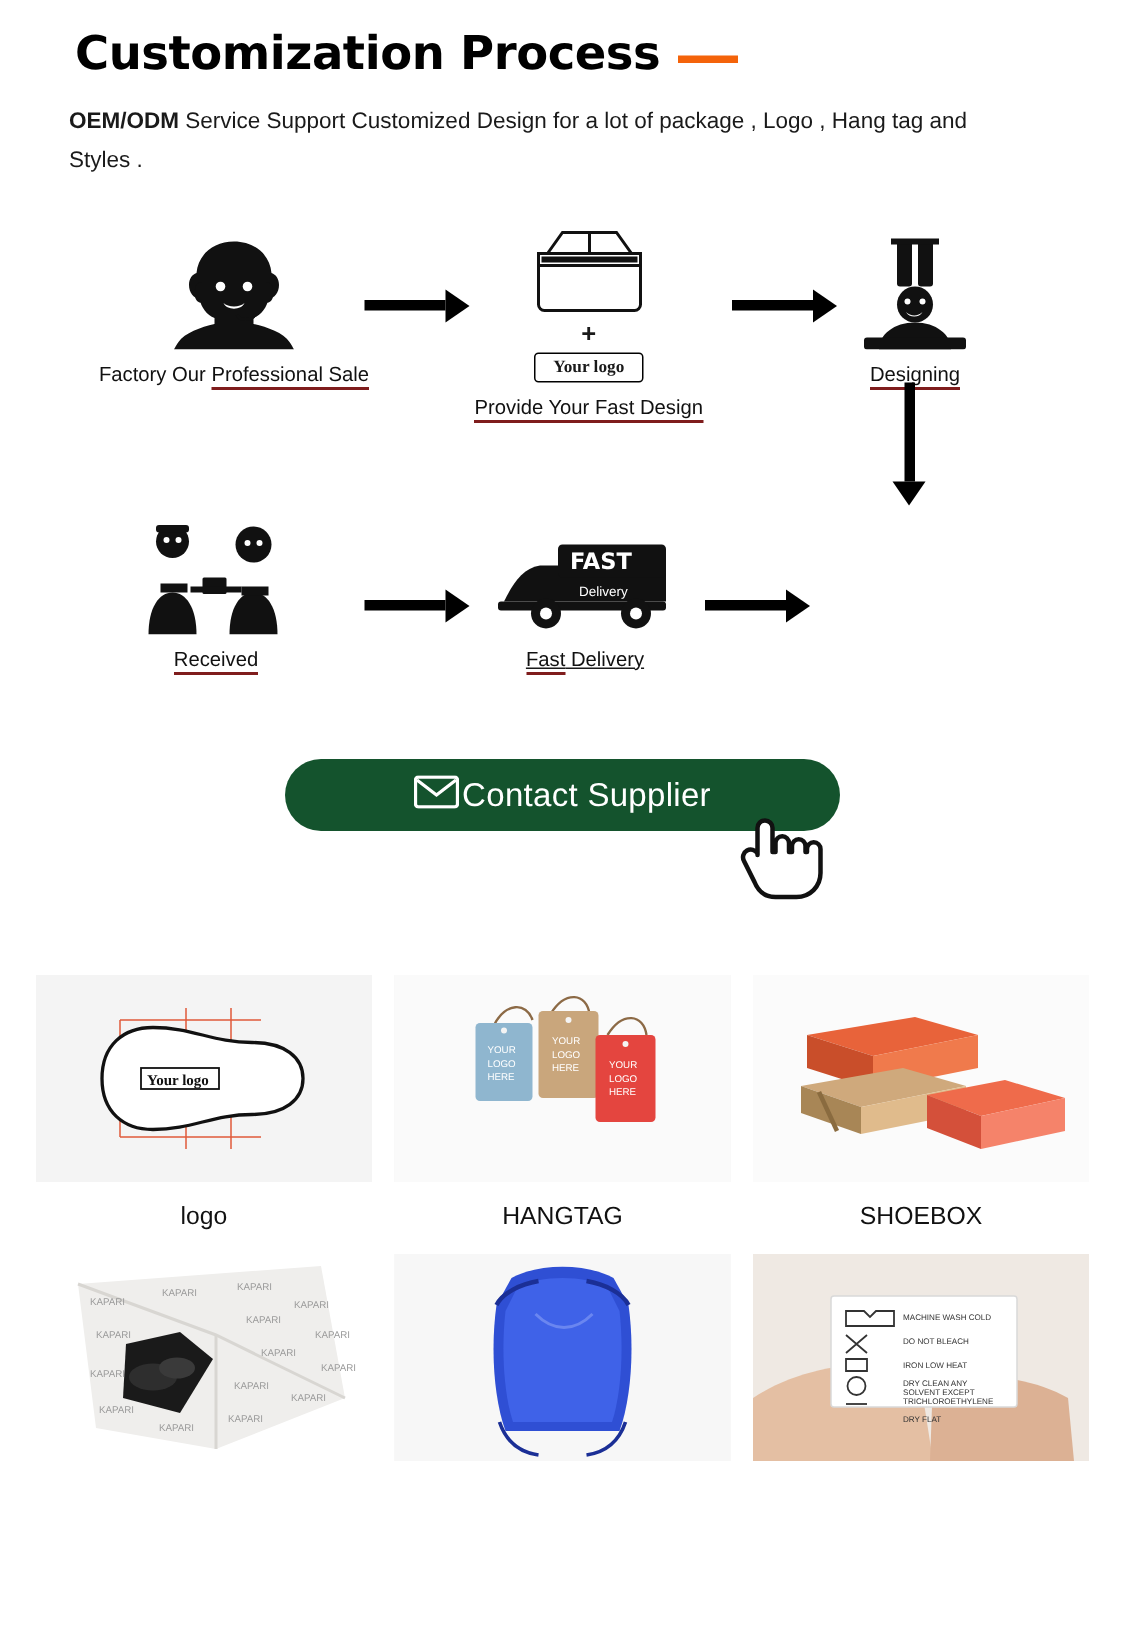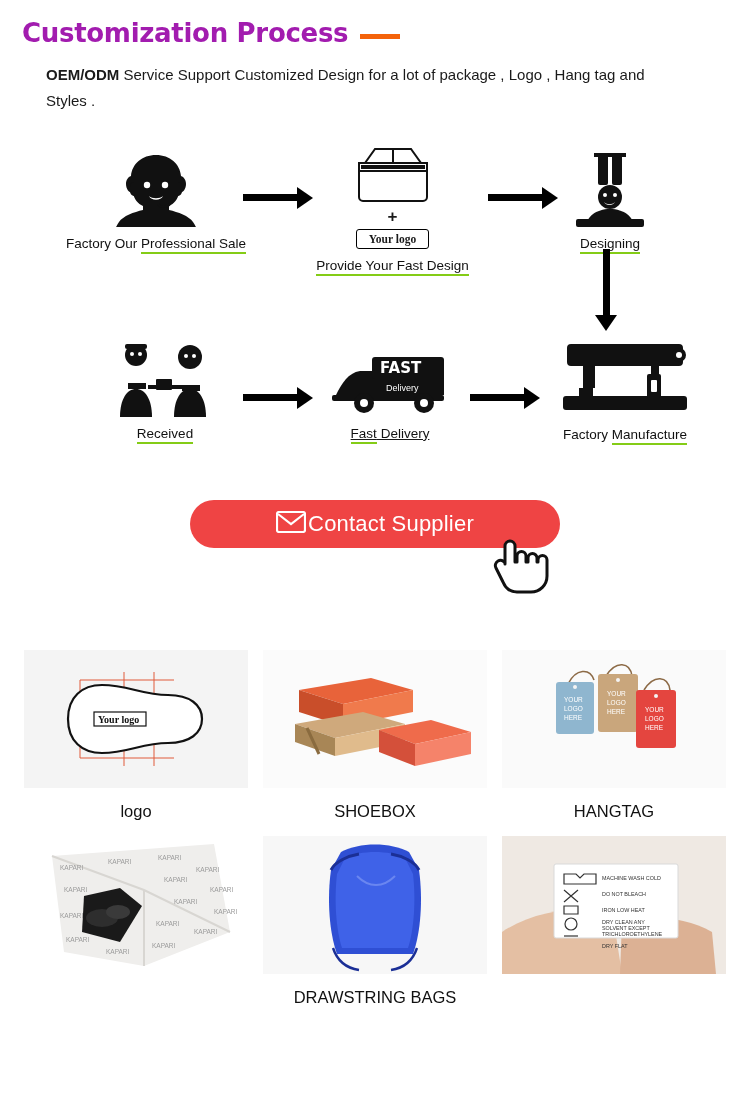--- a/index.html
+++ b/index.html
@@ -13,25 +13,26 @@
   }
   .page { position: relative; width: 750px; height: 1100px; }
 
   
   .title-row {
     display: flex;
     align-items: center;
     padding: 18px 0 0 22px;
   }
   .title {
-    font-size: 26px;
+    font-size: 31px;
     font-weight: bold;
-    color: #a21caf;
+    color: #000000;
     letter-spacing: -0.3px;
     font-family: "DejaVu Sans", sans-serif;
+    margin-left: 28px;
   }
   .title-dash {
     display: inline-block;
     width: 40px;
     height: 5px;
     background: #f4630a;
     margin-left: 12px;
     margin-top: 6px;
   }
   .subtitle {
@@ -47,21 +48,21 @@
   .flow { position: relative; height: 355px; margin-top: 14px; }
 
   .node { position: absolute; text-align: center; }
   .node .art { height: 78px; display: flex; align-items: flex-end; justify-content: center; }
   .node .caption {
     font-size: 13.5px;
     margin-top: 9px;
     color: #111;
     white-space: nowrap;
   }
-  .ul { border-bottom: 2px solid #84cc16; padding-bottom: 1px; }
+  .ul { border-bottom: 2px solid #7f1d1d; padding-bottom: 1px; }
 
   .arrow { position: absolute; display: flex; align-items: center; }
   .arrow .shaft { height: 7px; background: #000; }
   .arrow .head {
     width: 0; height: 0;
     border-top: 11px solid transparent;
     border-bottom: 11px solid transparent;
     border-left: 16px solid #000;
   }
   .arrow-down { position: absolute; display: flex; flex-direction: column; align-items: center; }
@@ -84,21 +85,21 @@
     font-family: "Liberation Serif", serif;
   }
   .plus { font-size: 17px; font-weight: bold; line-height: 1; margin-top: 1px; }
 
   
   .cta-wrap { position: relative; height: 110px; margin-top: 6px; }
   .cta {
     position: absolute;
     left: 190px; top: 10px;
     width: 370px; height: 48px;
-    background: #ef4444;
+    background: #14532d;
     border-radius: 24px;
     display: flex;
     align-items: center;
     justify-content: center;
     gap: 2px;
     color: #fff;
     cursor: pointer;
     border: none;
   }
   .cta .label { font-size: 22px; color: #fff; letter-spacing: 0.2px; }
@@ -210,21 +211,21 @@
         </svg>
       </div>
       <div class="caption"><span class="ul">Designing</span></div>
     </div>
 
     <div class="arrow-down" style="left:595px; top:120px;">
       <div class="shaft" style="height:66px;"></div>
         <div class="head"></div>
     </div>
 
-    <div class="node" style="left:95px; top:210px; width:140px;">
+    <div class="node" style="left:74px; top:210px; width:140px;">
       <div class="art">
         <svg width="122" height="78" viewBox="0 0 122 78">
           <g fill="#111">
 
             <circle cx="32" cy="16" r="11"></circle>
             <rect x="21" y="5" width="22" height="5" rx="2"></rect>
             <path d="M16 78c0-18 7-28 16-28s16 10 16 28z"></path>
             <rect x="24" y="44" width="18" height="6"></rect>
 
             <circle cx="86" cy="18" r="12"></circle>
@@ -269,38 +270,20 @@
         </svg>
       </div>
       <div class="caption"><span class="ul">Fast</span><span> Delivery</span></div>
     </div>
 
     <div class="arrow" style="left:470px; top:258px;">
       <div class="shaft" style="width:54px;"></div>
         <div class="head"></div>
     </div>
 
-    <div class="node" style="left:530px; top:205px; width:190px;">
-      <div class="art" style="height:84px;">
-        <svg width="140" height="84" viewBox="0 0 140 84">
-          <g fill="#111">
-            <path d="M16 10 H124 a4 4 0 0 1 4 4 v14 a4 4 0 0 1 -4 4 H104 v10 h-8 V32 H40 v22 H28 V32 H16 a4 4 0 0 1 -4 -4 V14 a4 4 0 0 1 4 -4 z"></path>
-            <rect x="8" y="62" width="124" height="14" rx="3"></rect>
-            <rect x="24" y="54" width="14" height="10"></rect>
-            <rect x="92" y="40" width="14" height="24" rx="2"></rect>
-            <circle cx="124" cy="21" r="7"></circle>
-          </g>
-          <g fill="#fff">
-            <circle cx="124" cy="21" r="3"></circle>
-            <rect x="96" y="46" width="6" height="12" rx="1"></rect>
-          </g>
-        </svg>
-      </div>
-      <div class="caption"><span>Factory </span><span class="ul">Manufacture</span></div>
-    </div>
   </div>
 
   <div class="cta-wrap">
     <button class="cta">
       <span>
         <svg width="30" height="22" viewBox="0 0 30 22">
           <rect x="1" y="1" width="28" height="20" rx="2" fill="none" stroke="#fff" stroke-width="2.2"></rect>
           <path d="M2 3 L15 13 L28 3" fill="none" stroke="#fff" stroke-width="2.2"></path>
         </svg>
       </span>
@@ -334,48 +317,20 @@
             <text x="74" y="73" font-family="Liberation Serif, serif" font-size="10" font-weight="bold" fill="#111">Your logo</text>
           </g>
         </svg>
       </div>
       <div class="cap">logo</div>
     </div>
 
     <div class="cell">
       <div class="thumb">
         <svg width="224" height="138" viewBox="0 0 224 138">
-          <rect width="224" height="138" fill="#fbfbfb"></rect>
-
-          <g>
-            <path d="M36 40 L108 28 L150 40 L80 54 Z" fill="#e8633a"></path>
-            <path d="M36 40 L80 54 V76 L36 62 Z" fill="#c94e2a"></path>
-            <path d="M80 54 L150 40 V62 L80 76 Z" fill="#f07a4c"></path>
-          </g>
-
-          <g>
-            <path d="M32 74 L100 62 L142 74 L72 88 Z" fill="#cfa97c"></path>
-            <path d="M32 74 L72 88 V106 L32 92 Z" fill="#a88656"></path>
-            <path d="M72 88 L142 74 V92 L72 106 Z" fill="#e0bb8c"></path>
-            <path d="M44 78 L56 104" stroke="#8a6b3f" stroke-width="3" fill="none"></path>
-          </g>
-
-          <g>
-            <path d="M116 80 L168 70 L208 82 L152 94 Z" fill="#ef6b4b"></path>
-            <path d="M116 80 L152 94 V116 L116 102 Z" fill="#d4503a"></path>
-            <path d="M152 94 L208 82 V104 L152 116 Z" fill="#f5836a"></path>
-          </g>
-        </svg>
-      </div>
-      <div class="cap">SHOEBOX</div>
-    </div>
-
-    <div class="cell">
-      <div class="thumb">
-        <svg width="224" height="138" viewBox="0 0 224 138">
           <rect width="224" height="138" fill="#fafafa"></rect>
           <g fill="none" stroke="#8c6a46" stroke-width="1.6">
             <path d="M66 34 C74 18 88 18 92 30"></path>
             <path d="M104 26 C114 10 128 12 130 26"></path>
             <path d="M142 40 C152 24 166 26 168 40"></path>
           </g>
           <g>
             <rect x="54" y="32" width="38" height="52" rx="3" fill="#8fb6cf"></rect>
             <text x="62" y="52" font-family="Liberation Sans, sans-serif" font-size="6.5" fill="#fff">YOUR</text>
             <text x="62" y="61" font-family="Liberation Sans, sans-serif" font-size="6.5" fill="#fff">LOGO</text>
@@ -392,20 +347,48 @@
           <g>
             <rect x="134" y="40" width="40" height="58" rx="3" fill="#e4453f"></rect>
             <text x="143" y="62" font-family="Liberation Sans, sans-serif" font-size="6.5" fill="#fff">YOUR</text>
             <text x="143" y="71" font-family="Liberation Sans, sans-serif" font-size="6.5" fill="#fff">LOGO</text>
             <text x="143" y="80" font-family="Liberation Sans, sans-serif" font-size="6.5" fill="#fff">HERE</text>
             <circle cx="154" cy="46" r="2" fill="#f4f4f4"></circle>
           </g>
         </svg>
       </div>
       <div class="cap">HANGTAG</div>
+    </div>
+
+    <div class="cell">
+      <div class="thumb">
+        <svg width="224" height="138" viewBox="0 0 224 138">
+          <rect width="224" height="138" fill="#fbfbfb"></rect>
+
+          <g>
+            <path d="M36 40 L108 28 L150 40 L80 54 Z" fill="#e8633a"></path>
+            <path d="M36 40 L80 54 V76 L36 62 Z" fill="#c94e2a"></path>
+            <path d="M80 54 L150 40 V62 L80 76 Z" fill="#f07a4c"></path>
+          </g>
+
+          <g>
+            <path d="M32 74 L100 62 L142 74 L72 88 Z" fill="#cfa97c"></path>
+            <path d="M32 74 L72 88 V106 L32 92 Z" fill="#a88656"></path>
+            <path d="M72 88 L142 74 V92 L72 106 Z" fill="#e0bb8c"></path>
+            <path d="M44 78 L56 104" stroke="#8a6b3f" stroke-width="3" fill="none"></path>
+          </g>
+
+          <g>
+            <path d="M116 80 L168 70 L208 82 L152 94 Z" fill="#ef6b4b"></path>
+            <path d="M116 80 L152 94 V116 L116 102 Z" fill="#d4503a"></path>
+            <path d="M152 94 L208 82 V104 L152 116 Z" fill="#f5836a"></path>
+          </g>
+        </svg>
+      </div>
+      <div class="cap">SHOEBOX</div>
     </div>
 
     <div class="cell">
       <div class="thumb">
         <svg width="224" height="138" viewBox="0 0 224 138">
           <rect width="224" height="138" fill="#ffffff"></rect>
           <path d="M28 20 L190 8 L206 96 L120 130 L40 116 Z" fill="#efeeec"></path>
           <path d="M28 20 L120 54 L206 96" fill="none" stroke="#d8d6d2" stroke-width="2"></path>
           <path d="M120 54 L120 130" fill="none" stroke="#d8d6d2" stroke-width="2"></path>
           <path d="M60 60 L96 52 L118 70 L96 106 L58 96 Z" fill="#1a1a1a"></path>
@@ -438,21 +421,20 @@
           <rect width="224" height="138" fill="#f7f7f7"></rect>
           <path d="M78 16 C96 6 128 6 146 16 L156 34 C160 62 158 96 150 118 L74 118 C66 96 64 62 68 34 Z" fill="#2f4fd4"></path>
           <path d="M82 22 C98 14 126 14 142 22 L150 38 C153 64 151 94 145 112 L79 112 C73 94 71 64 74 38 Z" fill="#3f62e8"></path>
           <path d="M68 34 C72 26 84 20 96 18" fill="none" stroke="#1b2f96" stroke-width="3"></path>
           <path d="M156 34 C152 26 140 20 128 18" fill="none" stroke="#1b2f96" stroke-width="3"></path>
           <path d="M70 112 C74 124 82 132 96 134" fill="none" stroke="#1b2f96" stroke-width="2.4"></path>
           <path d="M154 112 C150 124 142 132 128 134" fill="none" stroke="#1b2f96" stroke-width="2.4"></path>
           <path d="M94 40 C106 52 120 52 132 40" fill="none" stroke="#6a86f0" stroke-width="2"></path>
         </svg>
       </div>
-      <div class="cap">DRAWSTRING BAGS</div>
     </div>
 
     <div class="cell">
       <div class="thumb">
         <svg width="224" height="138" viewBox="0 0 224 138">
           <rect width="224" height="138" fill="#efe9e3"></rect>
 
           <path d="M0 96 C30 76 70 70 110 74 L120 138 L0 138 Z" fill="#e4bfa3"></path>
           <path d="M120 84 C150 78 186 82 210 96 L214 138 L118 138 Z" fill="#dcb194"></path>
 

